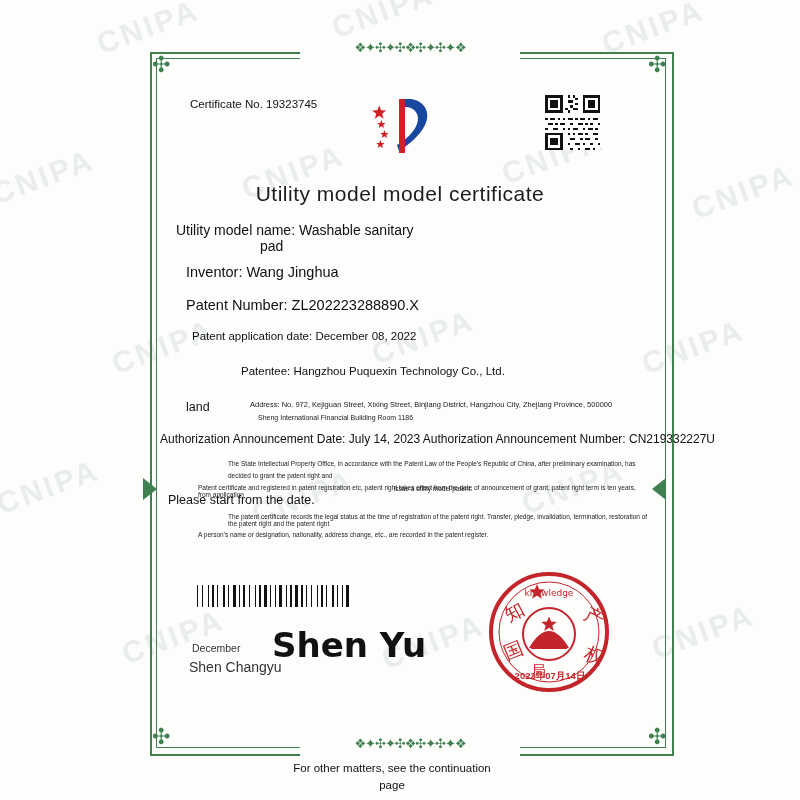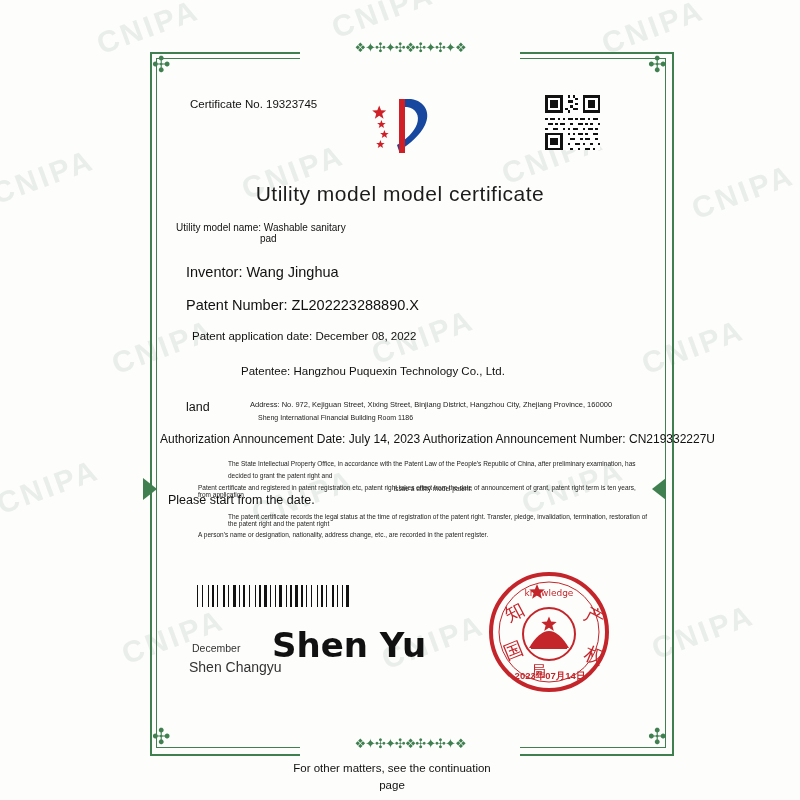--- a/index.html
+++ b/index.html
@@ -156,21 +156,21 @@
     text-align: center;
     font-size: 21px;
     color: #1c1c1c;
     letter-spacing: 0.5px;
   }
 
   .row {
     position: absolute;
     color: #111;
   }
-  .lbl-name { left: 176px; top: 222px; font-size: 10px; width: 420px; }
+  .lbl-name { left: 176px; top: 222px; font-size: 14px; width: 420px; }
   .lbl-name .wrap2 { display: block; padding-left: 84px; }
   .lbl-inventor { left: 186px; top: 264px; font-size: 14.5px; }
   .lbl-patentno { left: 186px; top: 297px; font-size: 14.5px; }
   .lbl-appdate { left: 192px; top: 330px; font-size: 11.5px; }
   .lbl-patentee { left: 194px; top: 365px; font-size: 11.5px; margin-left: 47px; }
   .lbl-land { left: 186px; top: 400px; font-size: 12.5px; }
   .addr1 { left: 250px; top: 400px; font-size: 7.5px; color: #222; }
   .addr2 { left: 258px; top: 414px; font-size: 7px; color: #222; }
   .lbl-auth { left: 160px; top: 432px; font-size: 12px; }
   .para1 { left: 228px; top: 458px; width: 410px; font-size: 6.5px; color: #222; line-height: 1.9; text-align: left; }
@@ -384,21 +384,21 @@
     <div class="row lbl-name">
       <span>Utility model name: Washable sanitary</span>
       <span class="wrap2">pad</span>
     </div>
 
     <div class="row lbl-inventor">Inventor: Wang Jinghua</div>
     <div class="row lbl-patentno">Patent Number: ZL202223288890.X</div>
     <div class="row lbl-appdate">Patent application date: December 08, 2022</div>
     <div class="row lbl-patentee">Patentee: Hangzhou Puquexin Technology Co., Ltd.</div>
     <div class="row lbl-land">land</div>
-    <div class="row addr1">Address:  No. 972, Kejiguan Street, Xixing Street, Binjiang District, Hangzhou City, Zhejiang Province, 160000</div>
+    <div class="row addr1">Address:  No. 972, Kejiguan Street, Xixing Street, Binjiang District, Hangzhou City, Zhejiang Province, 500000</div>
     <div class="row addr2">Sheng International Financial Building Room 1186</div>
     <div class="row lbl-auth">Authorization Announcement Date: July 14, 2023   Authorization Announcement Number: CN219332227U</div>
 
     <div class="row para1">
       <div>The State Intellectual Property Office, in accordance with the Patent Law of the People's Republic of China, after preliminary examination, has decided to grant the patent right and</div>
       <div style="text-align:center;">issue a utility model patent.</div>
     </div>
     <div class="row para2">Patent certificate and registered in patent registration etc, patent right takes effect from the date of announcement of grant, patent right term is ten years, from application</div>
     <div class="row start-line">Please start from the date.</div>
     <div class="row para3">The patent certificate records the legal status at the time of registration of the patent right. Transfer, pledge, invalidation, termination, restoration of the patent right and the patent right</div>

